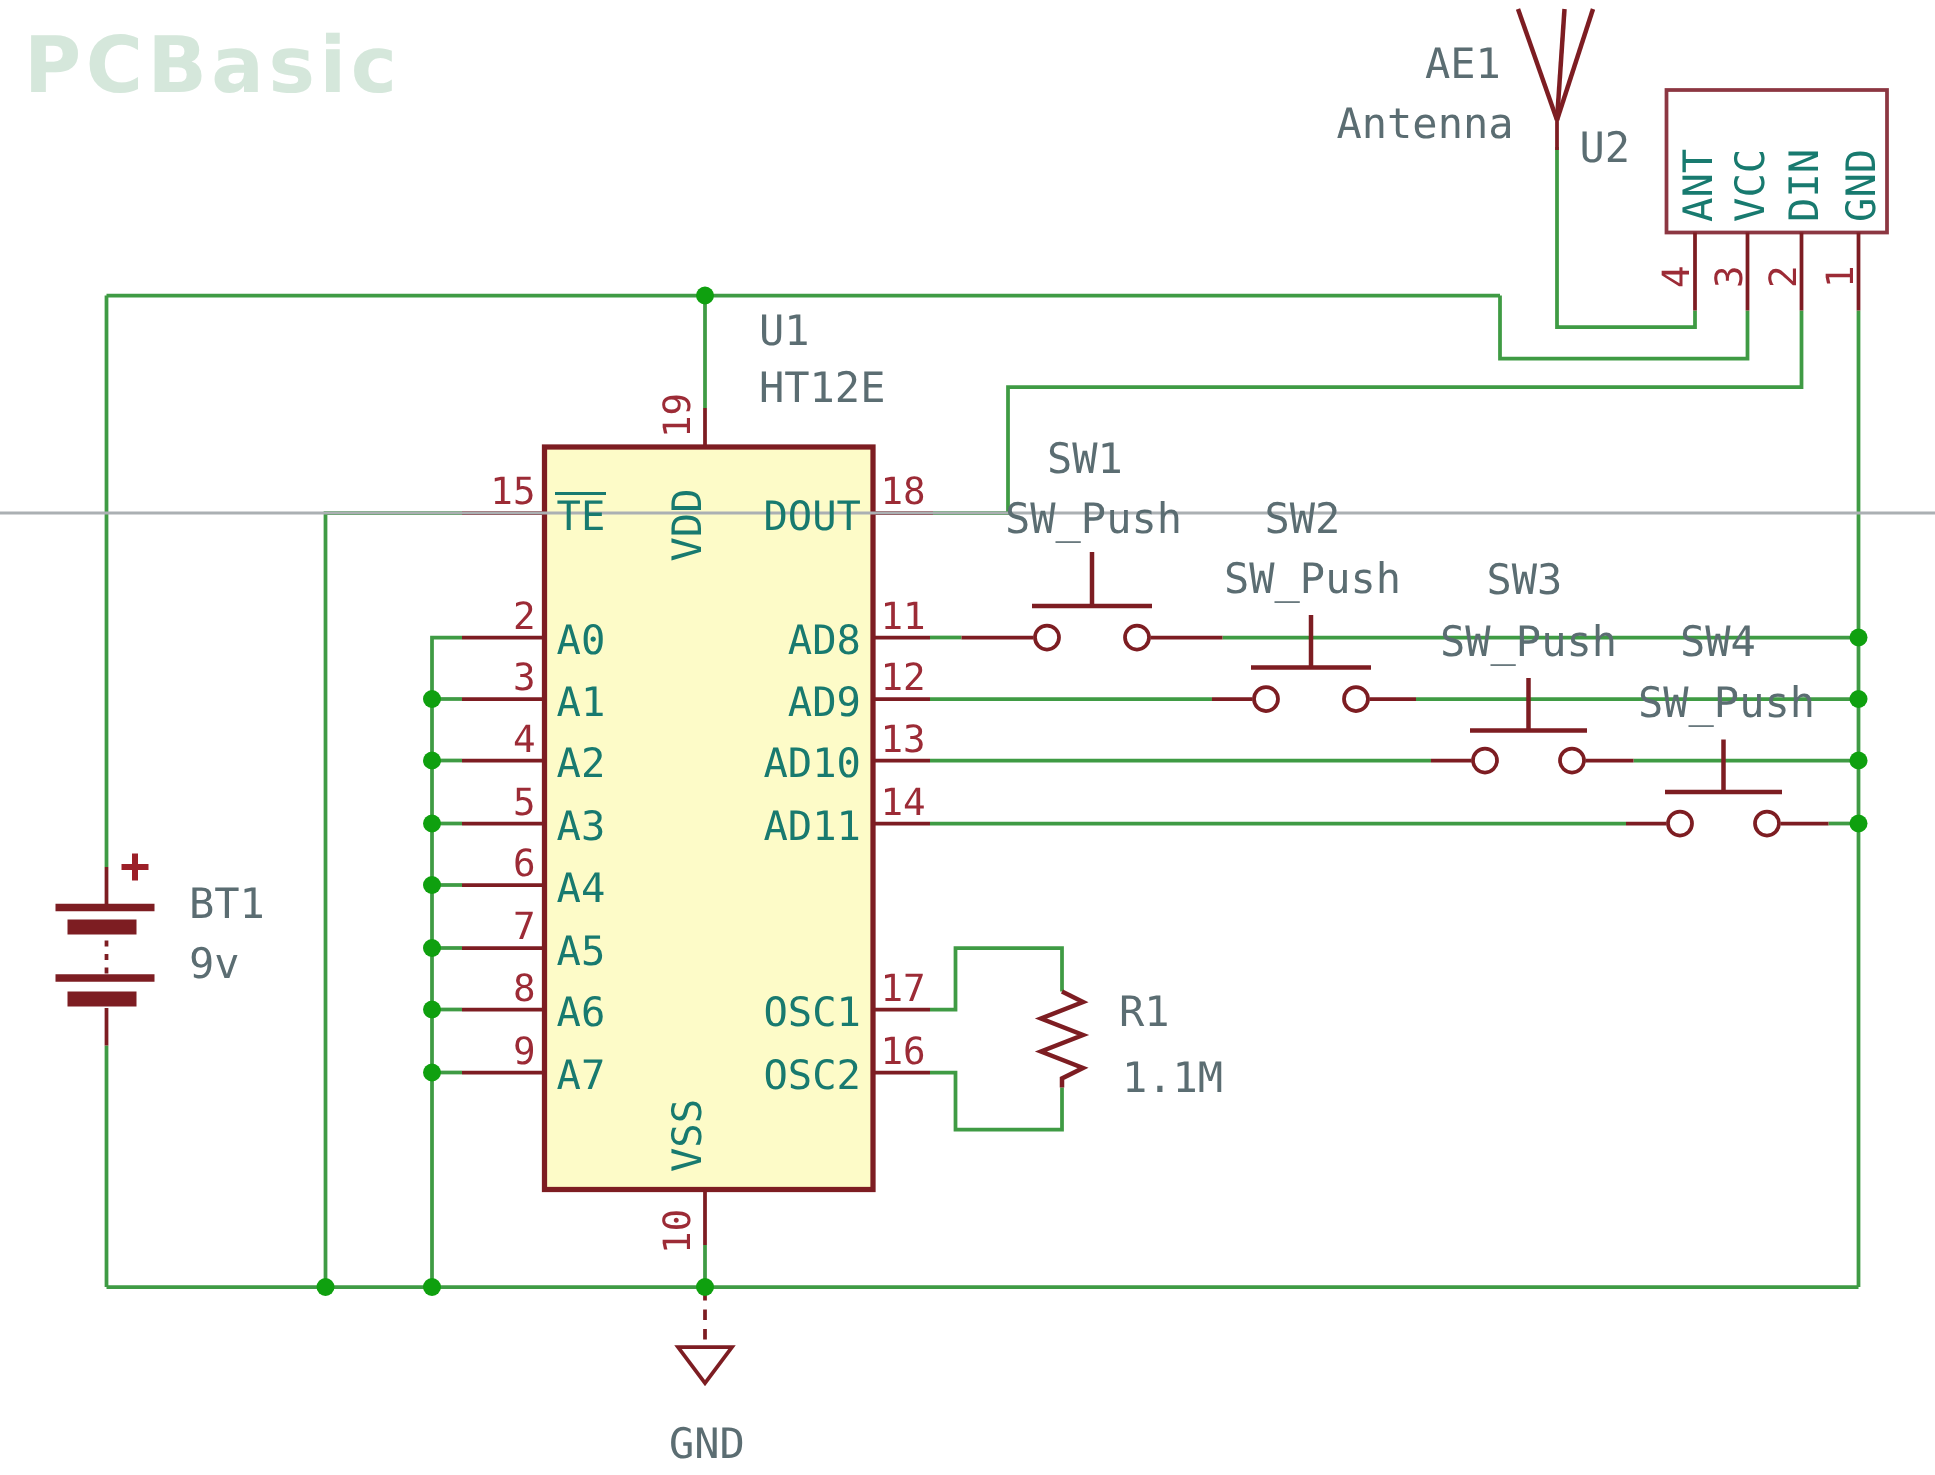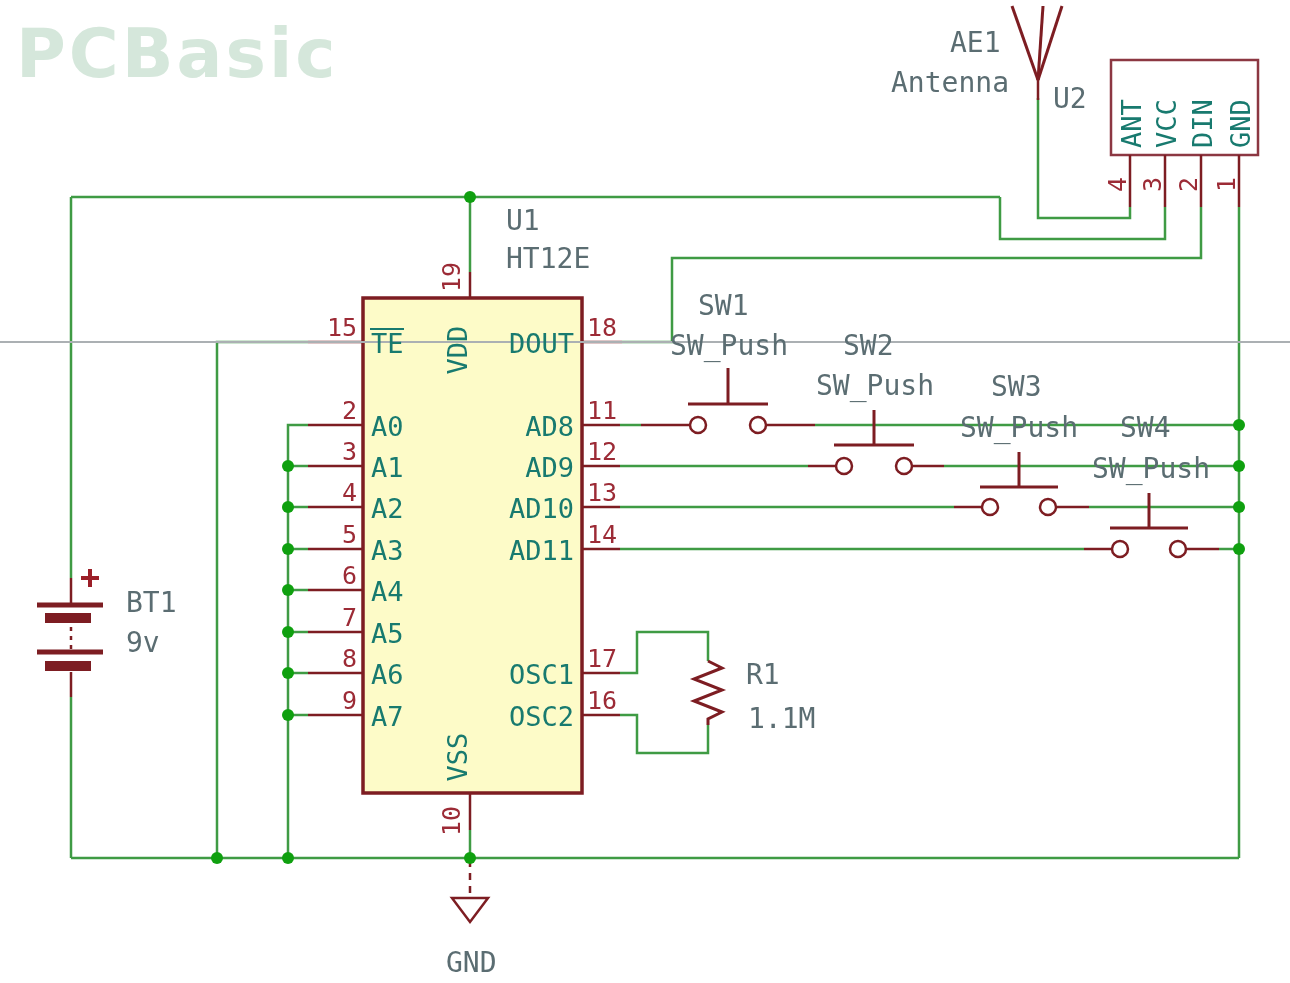--- a/index.html
+++ b/index.html
@@ -1,19 +1,19 @@
 <!DOCTYPE html>
 <html><head>
 <meta charset="utf-8">
 <style>
   html,body{margin:0;padding:0;background:#ffffff;}
   #canvas{position:relative;width:1290px;height:983px;background:#ffffff;overflow:hidden;
           font-family:"DejaVu Sans Mono", monospace;}
   #logo{position:absolute;left:16px;top:14px;font-family:"DejaVu Sans", sans-serif;
-        font-weight:bold;font-size:68px;letter-spacing:3px;color:#d5e7db;user-select:none;}
+        font-weight:bold;font-size:52px;letter-spacing:3px;color:#d5e7db;user-select:none;}
   svg{position:absolute;left:0;top:0;}
   text{font-family:"DejaVu Sans Mono", monospace;}
   .wire{stroke:#3f9b44;stroke-width:2.5;fill:none;}
   .stub{stroke:#7d1d22;stroke-width:2.5;fill:none;}
   .sym{stroke:#7d1d22;stroke-width:3;fill:none;}
   .plate{fill:#7d1d22;}
   .dot{fill:#0fa00f;}
   .xhair{stroke:#abb0b3;stroke-width:2;}
   .pname{fill:#187a6f;font-size:27px;}
   .pnum{fill:#9c2b36;font-size:25px;}

